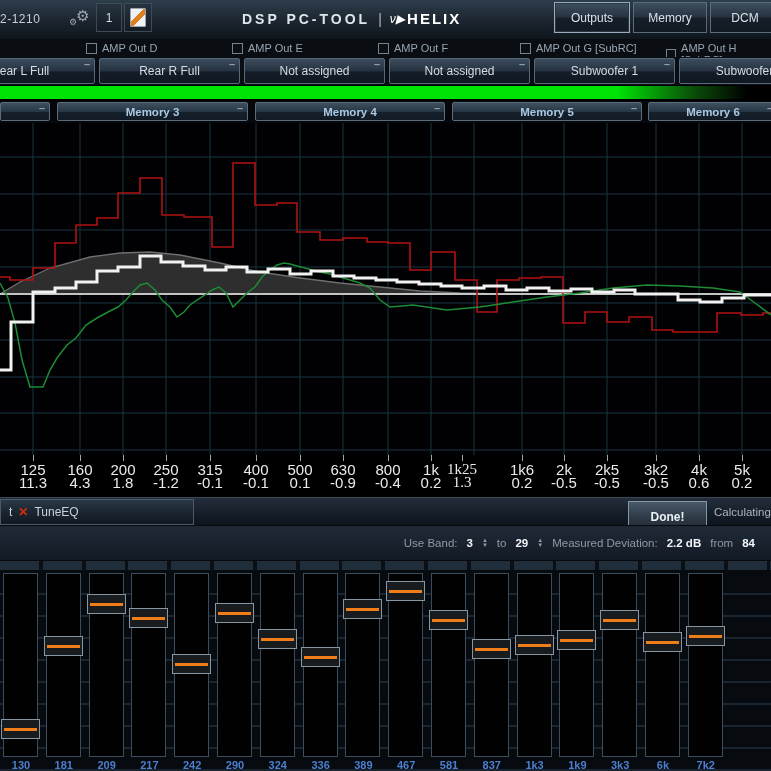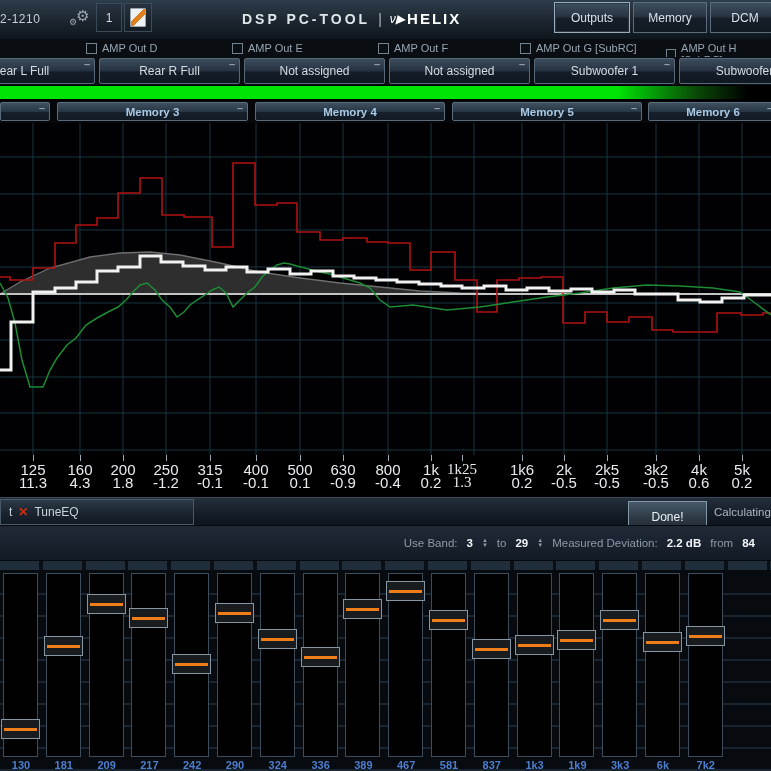--- a/index.html
+++ b/index.html
@@ -62,21 +62,21 @@
   
   #tunerow{left:0;top:497px;width:771px;height:28px;
     background:linear-gradient(180deg,#242f3c 0%,#141c26 60%,#0d141c 100%);
     border-top:1px solid #39RGBA;border-top:1px solid #39475a;}
   #tune-tab{left:0;top:1px;width:194px;height:26px;box-sizing:border-box;border:1px solid #4b5a68;
     background:linear-gradient(180deg,#2c3946 0%,#1a2430 55%,#111923 100%);
     display:flex;align-items:center;gap:6px;padding-left:8px;font-size:12px;color:#c9d3db;cursor:pointer;}
   .close-x{color:#d4300e;font-weight:bold;font-size:12px;}
   #done-btn{left:628px;top:3px;width:79px;height:32px;box-sizing:border-box;border:1px solid #8297a8;
     background:linear-gradient(180deg,#48596a 0%,#2c3844 55%,#1d2833 100%);
-    color:#e9f0f5;font-size:12px;font-weight:normal;display:flex;align-items:center;justify-content:center;cursor:pointer;}
+    color:#e9f0f5;font-size:12px;font-weight:bold;display:flex;align-items:center;justify-content:center;cursor:pointer;}
   #calc-status{left:714px;top:8px;font-size:11.5px;color:#aab6c2;white-space:nowrap;}
 
   
   #bandrow{left:0;top:525px;width:771px;height:36px;
     background:linear-gradient(180deg,#202a37 0%,#19222e 50%,#121a24 100%);
     border-top:1px solid #060a0f;border-bottom:1px solid #060a0f;
     display:flex;align-items:center;justify-content:flex-end;padding-right:16px;box-sizing:border-box;
     font-size:11.5px;color:#8d9aa8;gap:9px;}
   #bandrow .val{color:#f2f5f8;font-weight:bold;}
   .spinner{display:flex;flex-direction:column;line-height:5px;font-size:6px;color:#8d9aa8;cursor:pointer;}

